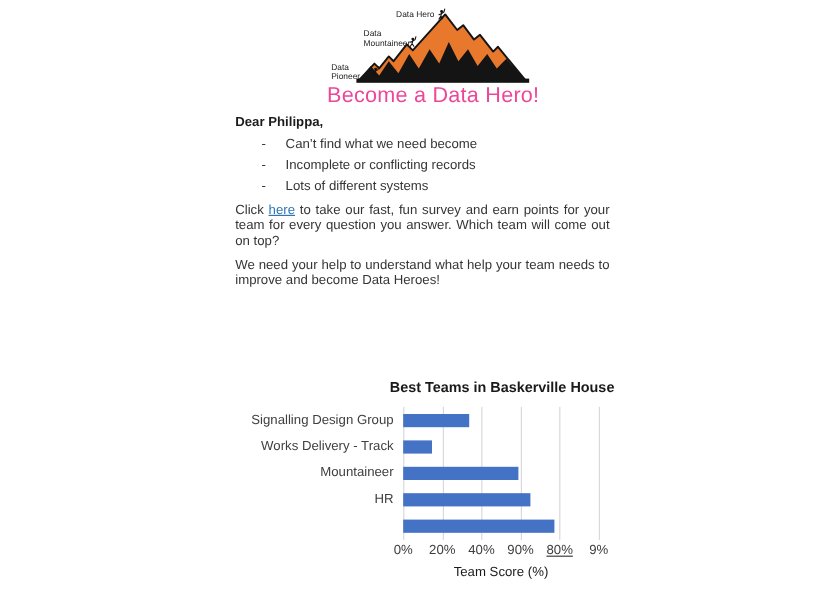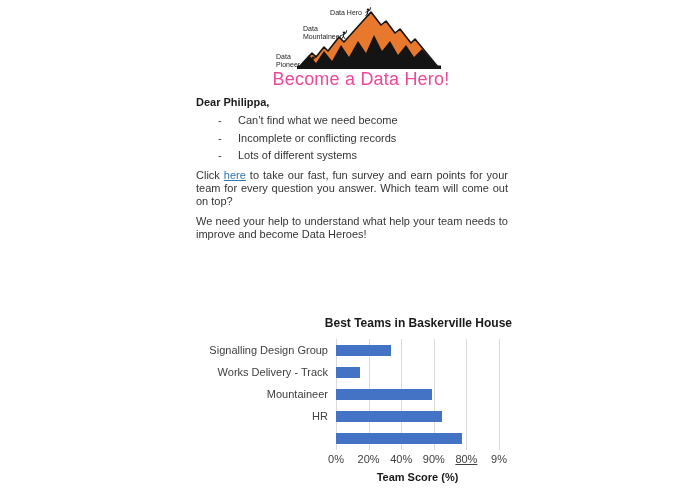--- a/index.html
+++ b/index.html
@@ -36,21 +36,21 @@
   .chart-body { display: flex; }
   .cat-col { width: 132px; margin-right: 8px; text-align: right; }
   .cat { height: 22px; line-height: 22px; font-size: 11px; color: #404040; white-space: nowrap; }
   .plot-col { width: 176px; }
   .plot { position: relative; width: 163px; height: 110px; }
   .gridline { position: absolute; top: 0; height: 111px; width: 1px; z-index: 0; }
   .bar-row { position: relative; height: 22px; display: flex; align-items: center; z-index: 1; }
   .bar { height: 11px; }
   .xticks { position: relative; width: 163px; height: 13px; margin-top: 4px; }
   .xtick { position: absolute; top: 0; transform: translateX(-50%); font-size: 11px; color: #404040; white-space: nowrap; }
-  .xlabel { width: 163px; text-align: center; font-size: 11px; font-weight: bold; color: #1a1a1a; margin-top: 5px; }
+  .xlabel { width: 163px; text-align: center; font-size: 11px; font-weight: normal; color: #1a1a1a; margin-top: 5px; }
 </style>
 </head>
 <body>
 
 <div class="page">
 
   <div class="logo">
     <svg width="150" height="64" viewBox="0 0 150 64">
       <defs>
         <g id="climber" stroke="#111" stroke-width="0.9" fill="none" stroke-linecap="round">

